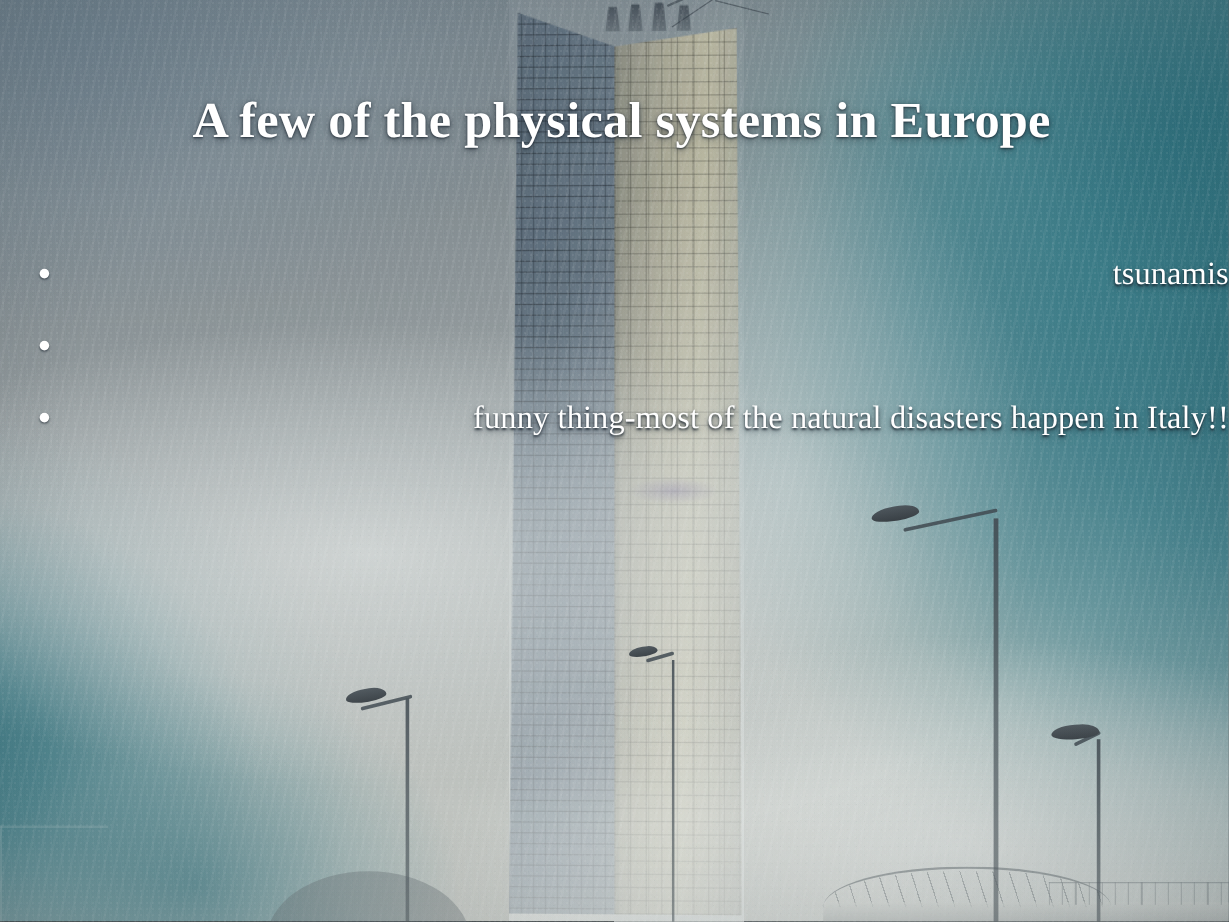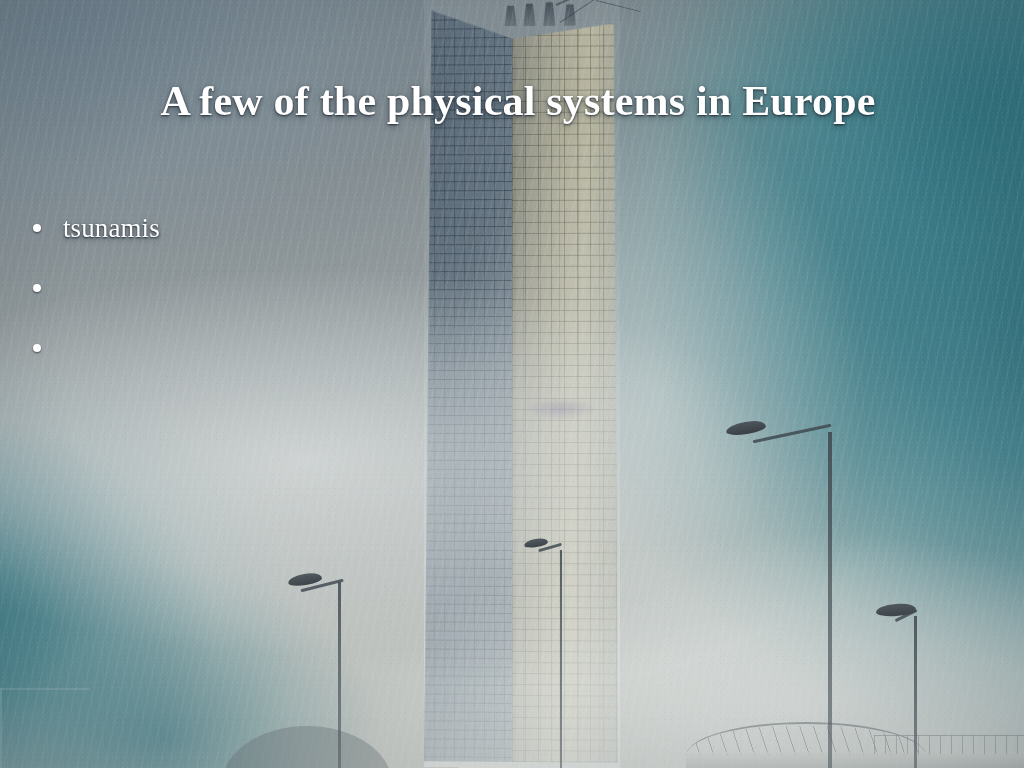--- a/index.html
+++ b/index.html
@@ -376,23 +376,24 @@
     left: 0;
     top: 198px;
     width: 1024px;
     margin: 0;
     padding: 0;
     list-style: none;
   }
   .bullet-item {
     position: relative;
     height: 60px;
-    padding-left: 63px;
+    padding-left: 80px;
     display: flex;
     align-items: center;
+    justify-content: flex-end;
   }
   .bullet-dot {
     position: absolute;
     left: 33px;
     top: 50%;
     width: 8px;
     height: 8px;
     margin-top: -4px;
     border-radius: 50%;
     background: #ffffff;
@@ -486,17 +487,18 @@
         <span class="bullet-text">tsunamis</span>
       </li>
 
       <li class="bullet-item">
         <span class="bullet-dot"></span>
       </li>
 
 
       <li class="bullet-item">
         <span class="bullet-dot"></span>
+        <span class="bullet-text">funny thing-most of the natural disasters happen in Italy!!</span>
       </li>
 
     </ul>
   </div>
 </div>
 
 </body></html>

